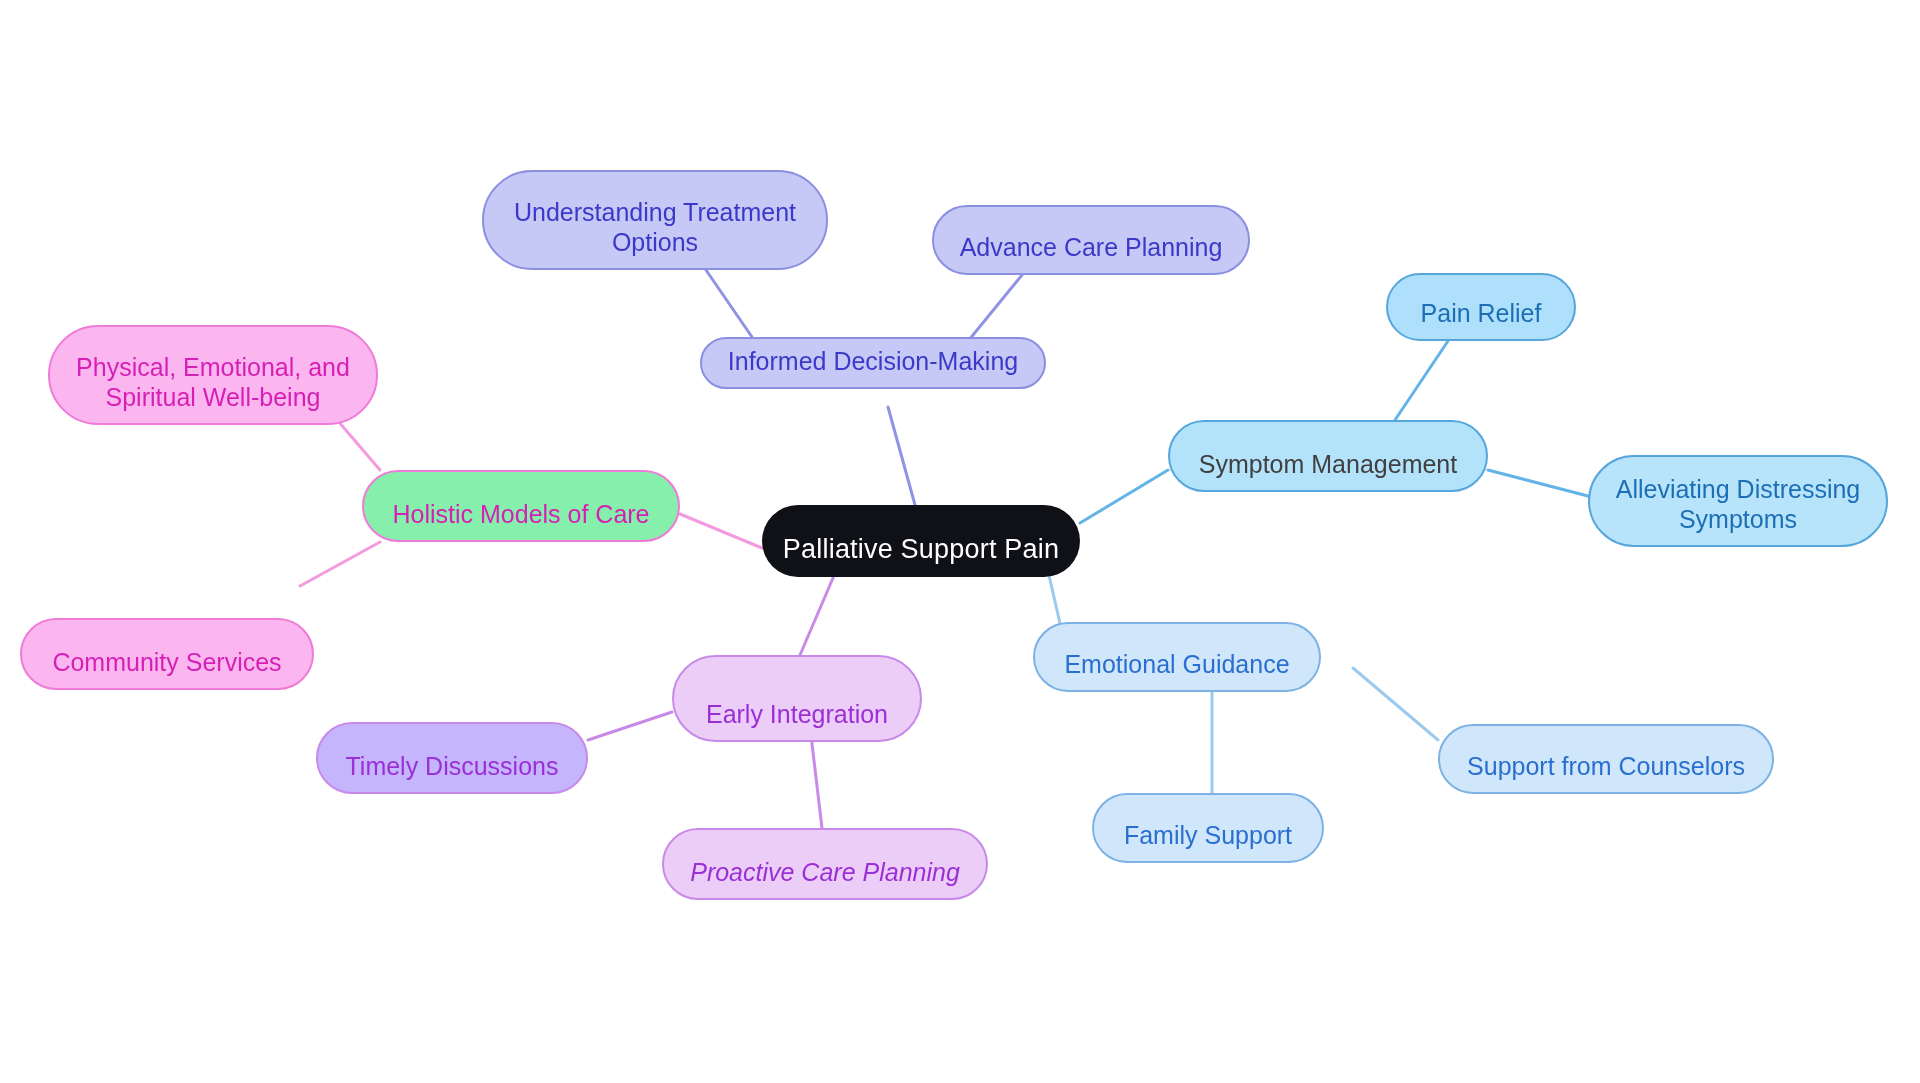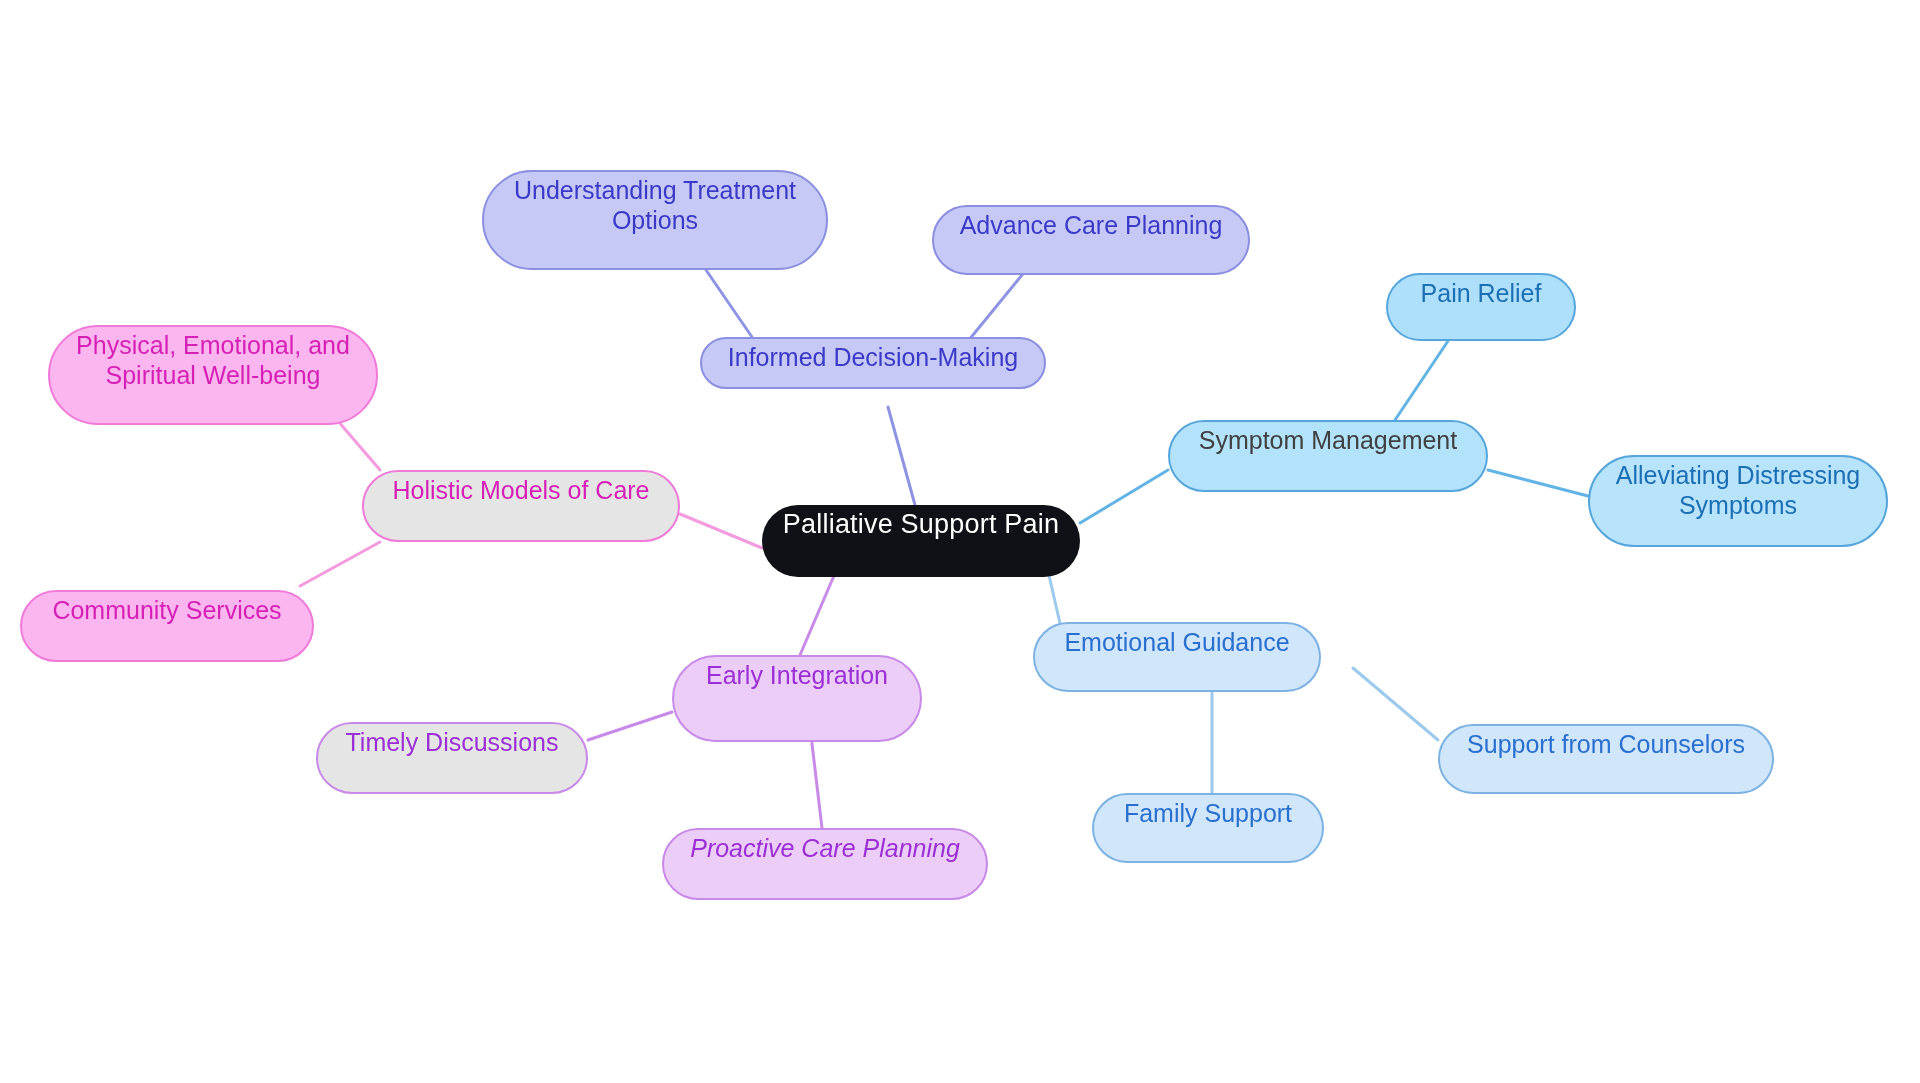--- a/index.html
+++ b/index.html
@@ -22,28 +22,28 @@
     left: 0;
     top: 0;
     width: 1920px;
     height: 1083px;
     pointer-events: none;
   }
   .node {
     position: absolute;
     box-sizing: border-box;
     display: flex;
-    align-items: flex-start;
+    align-items: flex-end;
     justify-content: center;
     text-align: center;
     border-radius: 999px;
     border-style: solid;
     border-width: 2px;
     line-height: 1.18;
-    padding: 4px 14px;
+    padding: 11px 14px;
     white-space: pre-line;
   }
   .node.root {
     border-width: 0;
     background: #0f1117;
     color: #ffffff;
     border-radius: 36px;
     font-size: 27px;
     letter-spacing: .2px;
   }
@@ -77,21 +77,21 @@
       <div class="node leaf" style="left: 1386px; top: 273px; width: 190px; height: 68px; background: rgb(174, 223, 251); border-color: rgb(86, 166, 220); color: rgb(29, 111, 181);"><span>Pain Relief</span></div>
       <div class="node leaf" style="left: 1588px; top: 455px; width: 300px; height: 92px; background: rgb(183, 227, 251); border-color: rgb(86, 166, 220); color: rgb(29, 111, 181);"><span>Alleviating Distressing
 Symptoms</span></div>
       <div class="node branch" style="left: 1033px; top: 622px; width: 288px; height: 70px; background: rgb(207, 230, 251); border-color: rgb(125, 178, 226); color: rgb(42, 111, 208);"><span>Emotional Guidance</span></div>
       <div class="node leaf" style="left: 1092px; top: 793px; width: 232px; height: 70px; background: rgb(207, 230, 251); border-color: rgb(125, 178, 226); color: rgb(42, 111, 208);"><span>Family Support</span></div>
       <div class="node leaf" style="left: 1438px; top: 724px; width: 336px; height: 70px; background: rgb(207, 230, 251); border-color: rgb(125, 178, 226); color: rgb(42, 111, 208);"><span>Support from Counselors</span></div>
       <div class="node branch" style="left: 700px; top: 337px; width: 346px; height: 52px; background: rgb(198, 200, 246); border-color: rgb(139, 143, 224); color: rgb(59, 57, 200);"><span>Informed Decision-Making</span></div>
       <div class="node leaf" style="left: 482px; top: 170px; width: 346px; height: 100px; background: rgb(198, 200, 246); border-color: rgb(139, 143, 224); color: rgb(59, 57, 200);"><span>Understanding Treatment
 Options</span></div>
       <div class="node leaf" style="left: 932px; top: 205px; width: 318px; height: 70px; background: rgb(198, 200, 246); border-color: rgb(139, 143, 224); color: rgb(59, 57, 200);"><span>Advance Care Planning</span></div>
-      <div class="node branch" style="left: 362px; top: 470px; width: 318px; height: 72px; background: #e5e5e5; border-color: rgb(240, 122, 216); color: rgb(214, 31, 181);"><span>Holistic Models of Care</span></div>
+      <div class="node branch" style="left: 362px; top: 470px; width: 318px; height: 72px; background: #86efac; border-color: rgb(240, 122, 216); color: rgb(214, 31, 181);"><span>Holistic Models of Care</span></div>
       <div class="node leaf" style="left: 48px; top: 325px; width: 330px; height: 100px; background: rgb(251, 182, 239); border-color: rgb(240, 122, 216); color: rgb(214, 31, 181);"><span>Physical, Emotional, and
 Spiritual Well-being</span></div>
-      <div class="node leaf" style="left: 20px; top: 590px; width: 294px; height: 72px; background: rgb(251, 182, 239); border-color: rgb(240, 122, 216); color: rgb(214, 31, 181);"><span>Community Services</span></div>
+      <div class="node leaf" style="left: 20px; top: 618px; width: 294px; height: 72px; background: rgb(251, 182, 239); border-color: rgb(240, 122, 216); color: rgb(214, 31, 181);"><span>Community Services</span></div>
       <div class="node branch" style="left: 672px; top: 655px; width: 250px; height: 87px; background: rgb(236, 205, 248); border-color: rgb(200, 138, 232); color: rgb(155, 47, 214);"><span>Early Integration</span></div>
-      <div class="node leaf" style="left: 316px; top: 722px; width: 272px; height: 72px; background: #e5e5e5; border-color: rgb(200, 138, 232); color: rgb(155, 47, 214);"><span>Timely Discussions</span></div>
+      <div class="node leaf" style="left: 316px; top: 722px; width: 272px; height: 72px; background: #c4b5fd; border-color: rgb(200, 138, 232); color: rgb(155, 47, 214);"><span>Timely Discussions</span></div>
       <div class="node leaf" style="left: 662px; top: 828px; width: 326px; height: 72px; background: rgb(236, 205, 248); border-color: rgb(200, 138, 232); color: rgb(155, 47, 214); font-style: italic;"><span>Proactive Care Planning</span></div>
     </div>
 </div>
 
 </body></html>

